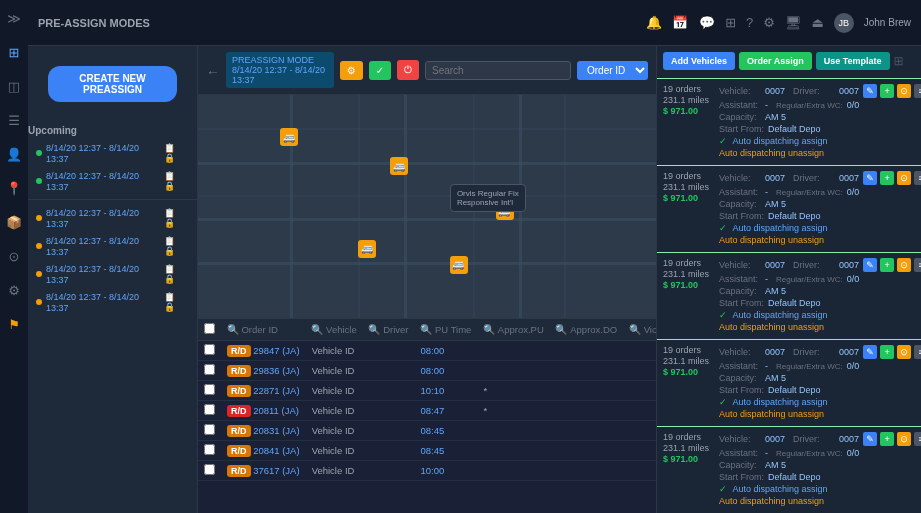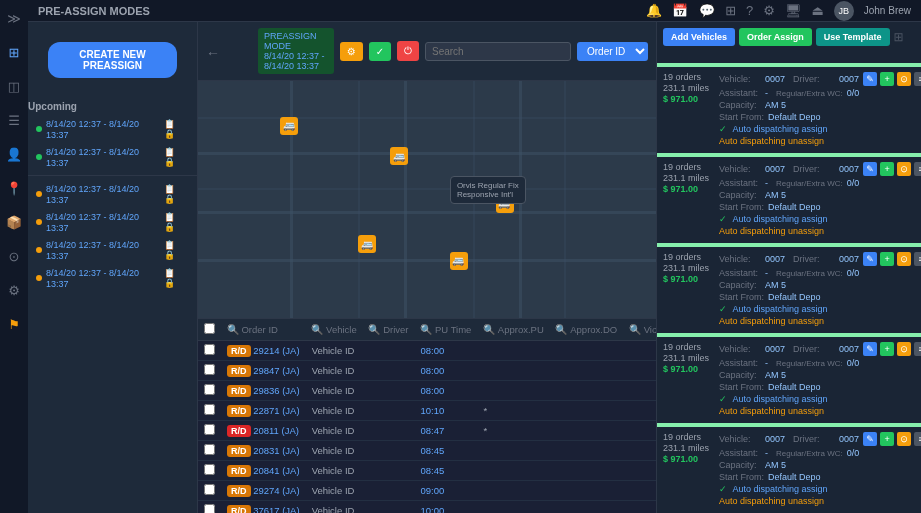--- a/index.html
+++ b/index.html
@@ -28,21 +28,21 @@
     .main-content {
       flex: 1;
       display: flex;
       flex-direction: column;
       overflow: hidden;
     }
 
     
     .top-bar {
       background: #111827;
-      height: 22px;
+      height: 46px;
       display: flex;
       align-items: center;
       padding: 0 10px;
       gap: 8px;
       border-bottom: 1px solid #2d3748;
     }
     .top-bar-title {
       font-size: 11px;
       font-weight: bold;
       color: #9ca3af;
@@ -116,26 +116,25 @@
     .map-toolbar {
       background: #1e2a3a;
       padding: 6px 8px;
       display: flex;
       align-items: center;
       gap: 6px;
       border-bottom: 1px solid #2d3748;
       flex-shrink: 0;
     }
     .preassign-label {
-      background: #14532d;
+      background: #0c4a6e;
       padding: 3px 6px;
       font-size: 9px;
       color: #9ca3af;
       border-radius: 3px;
-      margin-left: 32px;
     }
     .preassign-label span { color: #60a5fa; font-size: 9px; }
     .map-btn {
       padding: 4px 7px;
       border-radius: 3px;
       font-size: 10px;
       cursor: pointer;
       border: none;
       display: flex; align-items: center; justify-content: center;
     }
@@ -226,21 +225,21 @@
     .template-name {
       text-align: center;
       font-size: 9px;
       color: #6b7280;
       padding: 2px 0 4px;
       font-style: italic;
     }
 
     
     .vehicle-row {
-      border-top: 4px solid #86efac;
+      border-top: 1px solid #86efac;
       padding: 5px 6px;
       font-size: 9px;
     }
     .vr-top {
       display: flex; align-items: flex-start; gap: 4px;
     }
     .vr-stats {
       display: flex; flex-direction: column; gap: 1px; min-width: 52px;
     }
     .vr-stats .orders { font-size: 9px; color: #9ca3af; }
@@ -460,30 +459,20 @@
                   <div class="search-col"><span class="col-search-icon">🔍</span>Approx.DO</div>
                 </th>
                 <th>
                   <div class="search-col"><span class="col-search-icon">🔍</span>Vios.</div>
                 </th>
               </tr>
           </thead>
           <tbody id="table-body">
               <tr>
                 <td><input type="checkbox" style=""></td>
-                <td><span class="td-badge badge-orange">R/D</span> <span class="td-link">29214 (JA)</span></td>
-                <td><span>Vehicle ID</span></td>
-                <td><span></span></td>
-                <td><span class="td-link">08:00</span></td>
-                <td><span></span></td>
-                <td><span></span></td>
-                <td><span></span></td>
-              </tr>
-              <tr>
-                <td><input type="checkbox" style=""></td>
                 <td><span class="td-badge badge-orange">R/D</span> <span class="td-link">29847 (JA)</span></td>
                 <td><span>Vehicle ID</span></td>
                 <td><span></span></td>
                 <td><span class="td-link">08:00</span></td>
                 <td><span></span></td>
                 <td><span></span></td>
                 <td><span></span></td>
               </tr>
               <tr>
                 <td><input type="checkbox" style=""></td>
@@ -524,30 +513,20 @@
                 <td><span></span></td>
                 <td><span></span></td>
                 <td><span></span></td>
               </tr>
               <tr>
                 <td><input type="checkbox" style=""></td>
                 <td><span class="td-badge badge-orange">R/D</span> <span class="td-link">20841 (JA)</span></td>
                 <td><span>Vehicle ID</span></td>
                 <td><span></span></td>
                 <td><span class="td-link">08:45</span></td>
-                <td><span></span></td>
-                <td><span></span></td>
-                <td><span></span></td>
-              </tr>
-              <tr>
-                <td><input type="checkbox" style=""></td>
-                <td><span class="td-badge badge-orange">R/D</span> <span class="td-link">29274 (JA)</span></td>
-                <td><span>Vehicle ID</span></td>
-                <td><span></span></td>
-                <td><span class="td-link">09:00</span></td>
                 <td><span></span></td>
                 <td><span></span></td>
                 <td><span></span></td>
               </tr>
               <tr>
                 <td><input type="checkbox" style=""></td>
                 <td><span class="td-badge badge-orange">R/D</span> <span class="td-link">37617 (JA)</span></td>
                 <td><span>Vehicle ID</span></td>
                 <td><span></span></td>
                 <td><span class="td-link">10:00</span></td>

